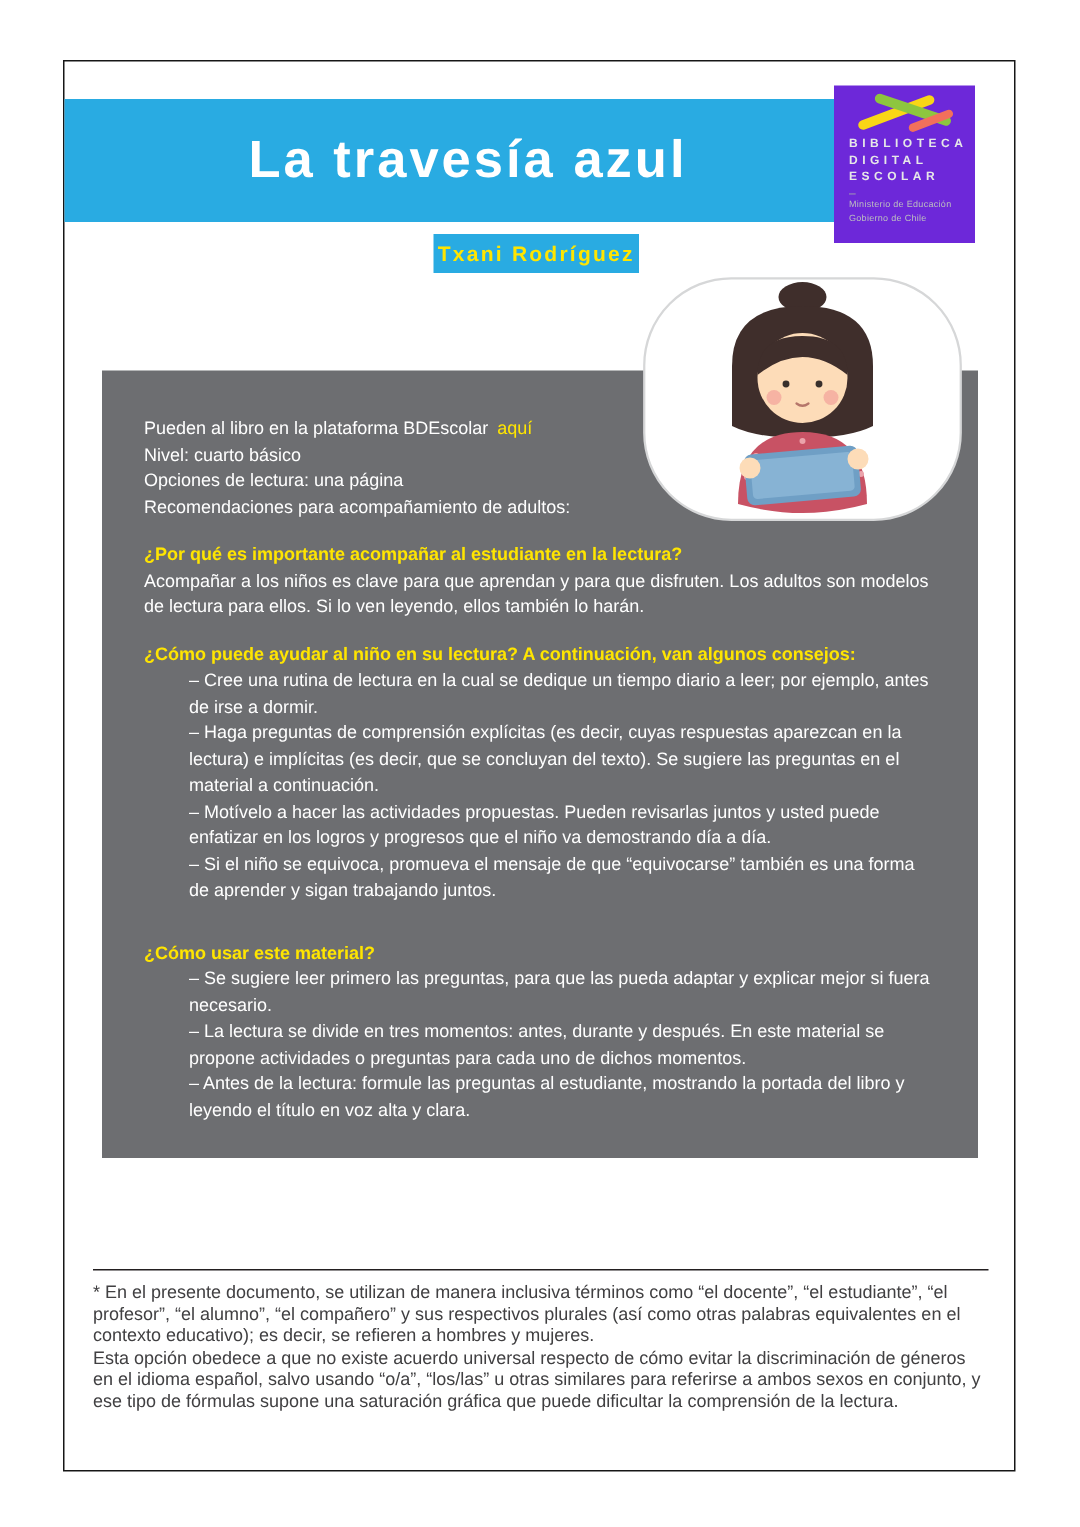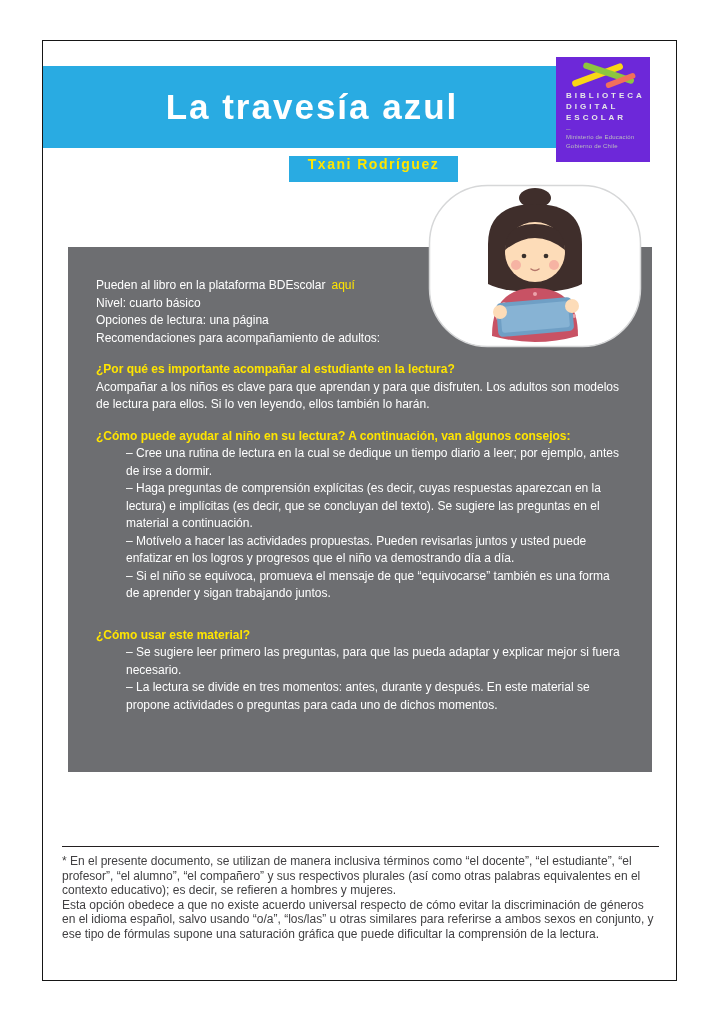--- a/index.html
+++ b/index.html
@@ -5,21 +5,21 @@
   * { box-sizing: border-box; margin: 0; padding: 0; }
   html, body { width: 720px; background: #ffffff; }
   body { font-family: "Liberation Sans", "DejaVu Sans", sans-serif; }
   .canvas { position: relative; width: 720px; height: 1018px; background: #ffffff; overflow: hidden; }
 
   .frame { position: absolute; left: 42px; top: 40px; width: 635px; height: 941px; border: 1px solid #161616; background: #ffffff; }
 
   .band { position: absolute; left: 43px; top: 66px; width: 538px; height: 82px; background: #29abe2; display: flex; align-items: center; justify-content: center; z-index: 1; }
   .title { color: #ffffff; font-size: 35px; font-weight: bold; letter-spacing: 2px; }
 
-  .author { position: absolute; left: 289px; top: 156px; width: 169px; height: 26px; background: #29abe2; display: flex; align-items: flex-start; justify-content: center; z-index: 1; }
+  .author { position: absolute; left: 289px; top: 156px; width: 137px; height: 26px; background: #29abe2; display: flex; align-items: center; justify-content: center; z-index: 1; }
   .author span { color: #ffe500; font-size: 14px; font-weight: bold; letter-spacing: 1.5px; }
 
   .logo { position: absolute; left: 556px; top: 57px; width: 94px; height: 105px; background: #6d28d9; z-index: 3; padding: 4px 0 0 10px; }
   .pencils { display: block; margin: 0 auto 1px 2px; }
   .logo-name div { color: #e6e7e8; font-size: 8px; font-weight: bold; letter-spacing: 3px; line-height: 11px; }
   .logo-dash { color: #a7a9ac; font-size: 8px; line-height: 8px; margin-top: 2px; }
   .logo-ministry div { color: #bcbec0; font-size: 6px; line-height: 7.5px; letter-spacing: 0.2px; margin-top: 1px; }
 
   .panel { position: absolute; left: 68px; top: 247px; width: 584px; min-height: 525px; background: #6d6e71; z-index: 1; padding: 30px 28px 18px 28px; color: #ffffff; font-size: 12px; line-height: 17.5px; }
   .panel p { margin: 0; }
@@ -77,20 +77,21 @@
 
     <p class="sec-h">¿Cómo puede ayudar al niño en su lectura? A continuación, van algunos consejos:</p>
     <p class="bullet">– Cree una rutina de lectura en la cual se dedique un tiempo diario a leer; por ejemplo, antes de irse a dormir.</p>
     <p class="bullet">– Haga preguntas de comprensión explícitas (es decir, cuyas respuestas aparezcan en la lectura) e implícitas (es decir, que se concluyan del texto). Se sugiere las preguntas en el material a continuación.</p>
     <p class="bullet">– Motívelo a hacer las actividades propuestas. Pueden revisarlas juntos y usted puede enfatizar en los logros y progresos que el niño va demostrando día a día.</p>
     <p class="bullet">– Si el niño se equivoca, promueva el mensaje de que “equivocarse” también es una forma de aprender y sigan trabajando juntos.</p>
 
     <p class="sec-h mt-lg">¿Cómo usar este material?</p>
     <p class="bullet">– Se sugiere leer primero las preguntas, para que las pueda adaptar y explicar mejor si fuera necesario.</p>
     <p class="bullet">– La lectura se divide en tres momentos: antes, durante y después. En este material se propone actividades o preguntas para cada uno de dichos momentos.</p>
+    <p class="bullet">– Antes de la lectura: formule las preguntas al estudiante, mostrando la portada del libro y leyendo el título en voz alta y clara.</p>
   </div>
 
   <div class="illus">
     <svg viewBox="0 0 214 164" width="214" height="164">
       <rect x="1.5" y="1.5" width="211" height="161" rx="58" fill="#ffffff" stroke="#d6d7d8" stroke-width="1.5"></rect>
 
       <ellipse cx="107" cy="14" rx="16" ry="10" fill="#3f2e2b"></ellipse>
 
       <path d="M 60 100 L 60 60 Q 60 20 107 20 Q 154 20 154 60 L 154 100 Q 138 108 107 108 Q 76 108 60 100 Z" fill="#3f2e2b"></path>
 

